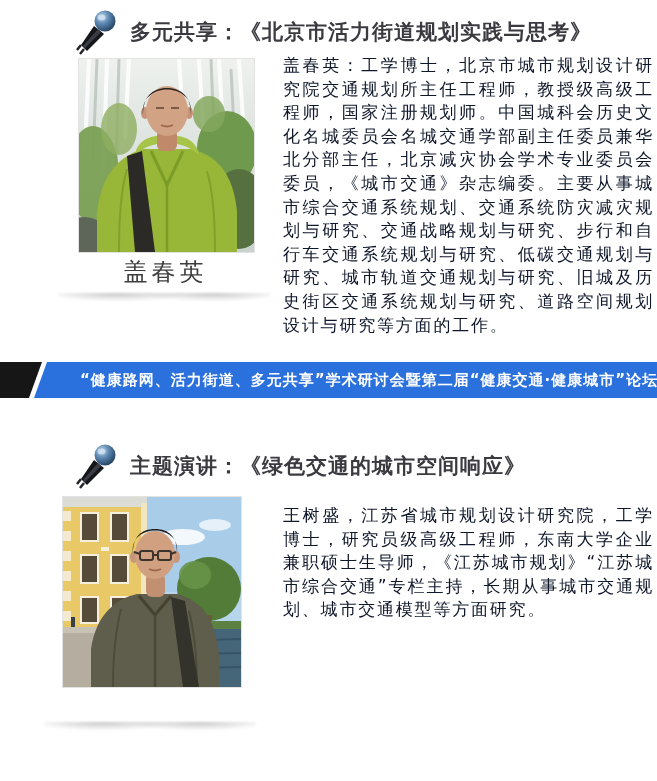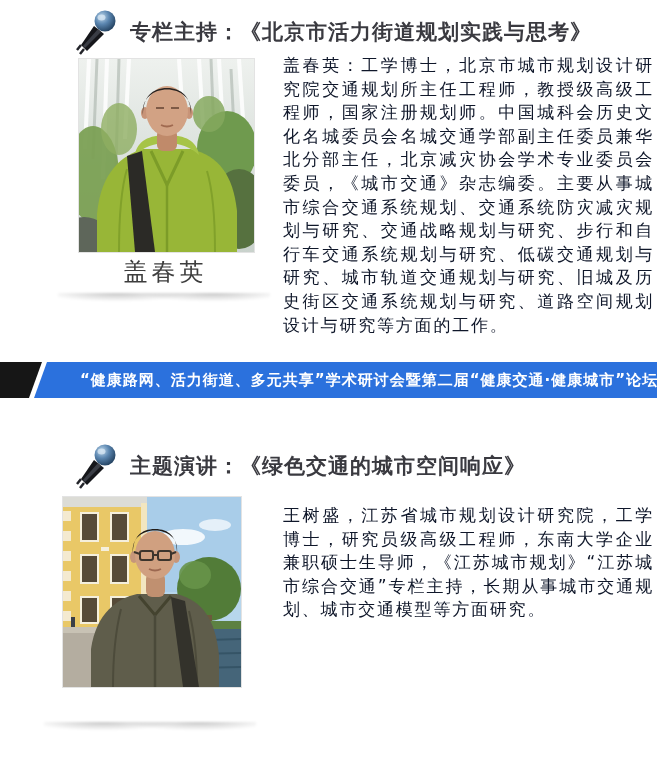--- a/index.html
+++ b/index.html
@@ -73,21 +73,21 @@
             <stop offset="1" stop-color="#1d3a57"></stop>
           </radialGradient>
         </defs>
         <polygon points="20,18 30,26 13,43 7,37" fill="#15161a"></polygon>
         <polygon points="24,21 27,24 11,40 9,38" fill="#3a3d45"></polygon>
         <circle cx="31" cy="13" r="10.5" fill="url(#micHead1)"></circle>
         <ellipse cx="27.5" cy="9.5" rx="4" ry="3" fill="#d9e8f4" opacity="0.75"></ellipse>
         <path d="M7,37 L3,42 M10,41 L6,46" stroke="#23242a" stroke-width="2.5" fill="none"></path>
       </svg>
     </span>
-    <h2 class="session-title">专栏主持：《北京市活力街道规划实践与思考》</h2>
+    <h2 class="session-title">多元共享：《北京市活力街道规划实践与思考》</h2>
   </div>
 
   <div class="photo-frame" id="photo1">
     <svg viewBox="0 0 175 193" preserveAspectRatio="none">
       <defs>
         <linearGradient id="wf" x1="0" y1="0" x2="0" y2="1">
           <stop offset="0" stop-color="#eef1ee"></stop>
             <stop offset="1" stop-color="#c9d2cc"></stop>
         </linearGradient>
       </defs>

